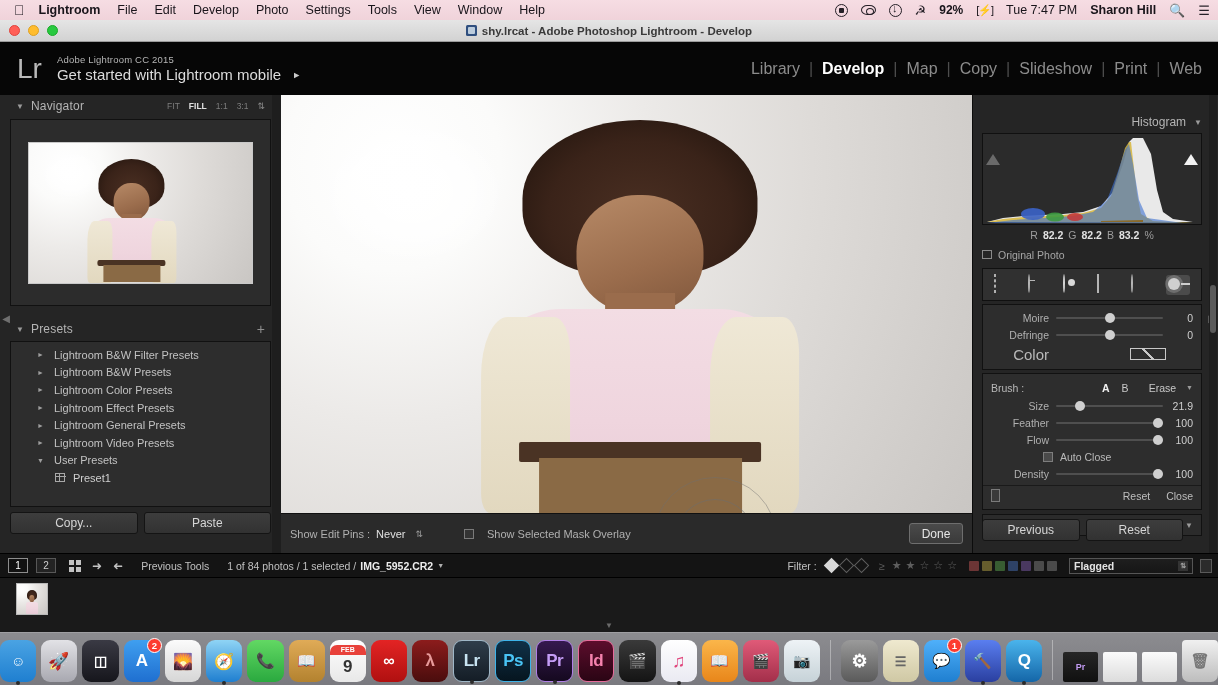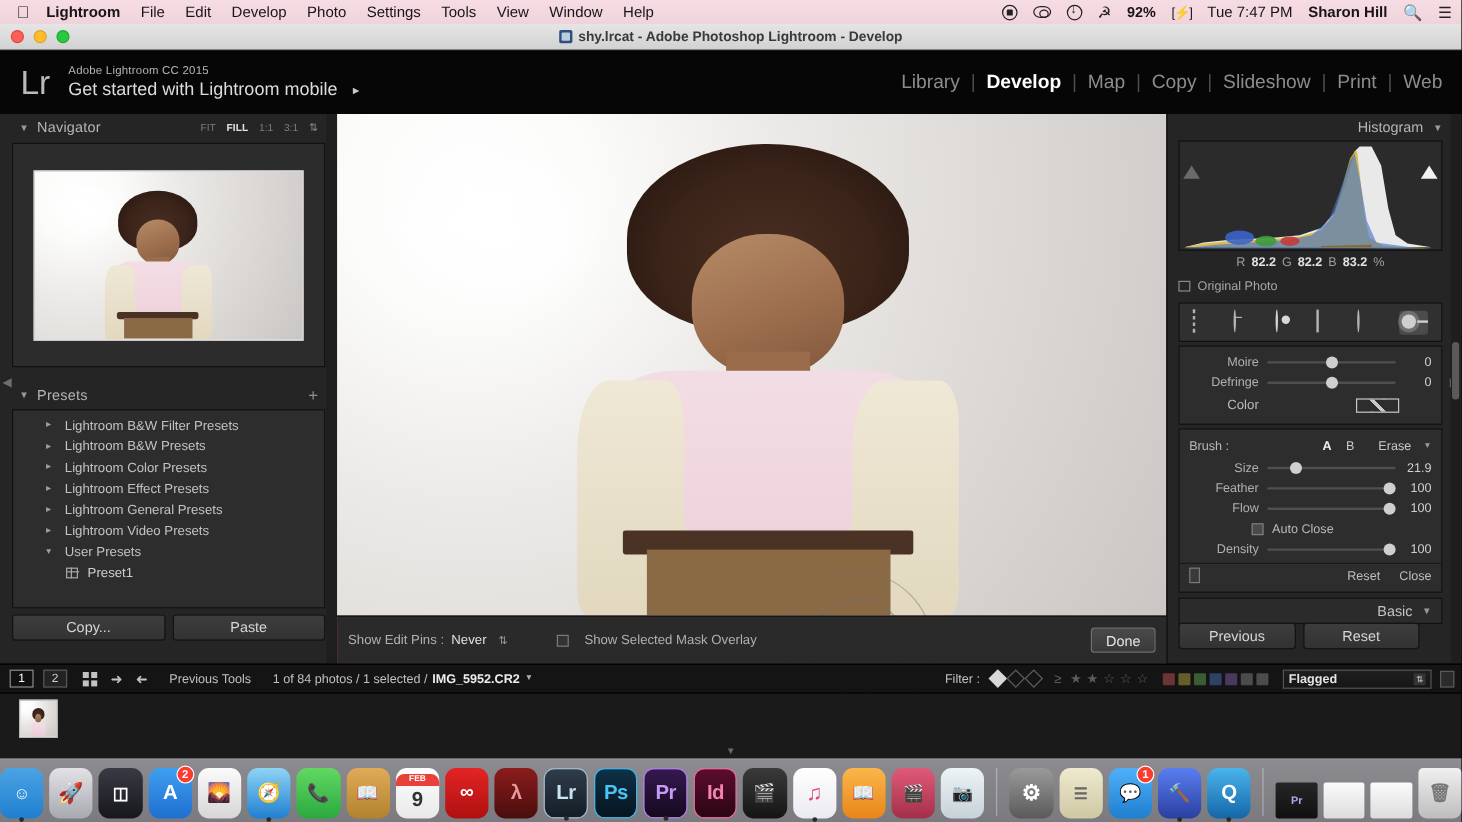--- a/index.html
+++ b/index.html
@@ -182,21 +182,21 @@
   .sep-sm{ font-size:9px; color:#9a9a9a; margin-left:4px;}
   .chk{ width:10px;height:10px;border:1px solid #7a7a7a;background:#333;display:inline-block;margin-right:7px;}
   .done-btn{
     margin-left:auto; width:54px;height:21px; background:linear-gradient(#4a4a4a,#3a3a3a);
     border:1px solid #6e6e6e; border-radius:3px; color:#e6e6e6; font-size:12px;
     display:flex; align-items:center; justify-content:center;
   }
 
   
   .pr-inner{ position:absolute; left:9px; top:0; width:220px;}
-  .hist-head{ display:flex; align-items:center; justify-content:flex-end; height:22px; font-size:12px; color:#b5b5b5; gap:8px;}
+  .hist-head{ display:flex; align-items:center; justify-content:flex-end; height:22px; font-size:12px; color:#b5b5b5; gap:8px;margin-top:16px;}
   .hist-head .tri{ font-size:8px; color:#9a9a9a;}
   .hist-box{ width:220px; height:92px; background:#2b2b2b; border:1px solid #101010; position:relative; overflow:hidden;}
   .clip{ position:absolute; top:3px; width:14px;height:13px;}
   .clip.l{ left:3px;} .clip.r{ right:3px;}
   .clip .tri2{ width:0;height:0;border-left:7px solid transparent;border-right:7px solid transparent;border-bottom:11px solid #6a6a6a;}
   .clip.r .tri2{ border-bottom-color:#f2f2f2;}
   .hist-rgb{ height:20px; display:flex; align-items:center; justify-content:center; gap:5px; font-size:10.5px; color:#c9c9c9;}
   .hist-rgb .k{ color:#9d9d9d;}
   .hist-rgb .v{ color:#e2e2e2; font-weight:bold;}
   .orig-row{ height:19px; display:flex; align-items:center; font-size:10.5px; color:#a6a6a6;}
@@ -219,21 +219,21 @@
     box-shadow:0 0 0 3px rgba(200,200,200,.28);}
   .t-brush .tail{position:absolute;left:15px;top:8px;width:9px;height:2px;background:#cfcfcf;}
 
   .sub-panel{ margin-top:3px; width:220px; background:#2d2d2d; border:1px solid #111; padding:4px 0;}
   .srow{ display:flex; align-items:center; height:17px; padding:0 8px 0 0; font-size:10.5px; color:#b9b9b9;}
   .srow .nm{ width:66px; text-align:right; margin-right:7px; color:#b0b0b0;}
   .slider{ flex:1; height:12px; position:relative; }
   .slider .trk{ position:absolute; left:0; right:0; top:5px; height:2px; background:#4f4f4f; border-radius:1px;}
   .slider .kn{ position:absolute; top:1px; width:10px;height:10px; background:#cfcfcf; border-radius:50%; transform:translateX(-50%);}
   .srow .val{ width:30px; text-align:right; color:#cfcfcf; font-size:10.5px;}
-  .color-row{ display:flex; align-items:center; height:22px; font-size:11px; color:#b9b9b9;}
+  .color-row{ display:flex; align-items:center; height:22px; font-size:15px; color:#b9b9b9;}
   .color-row .nm{ width:66px; text-align:right; margin-right:7px;}
   .swatch{ margin-left:74px; width:36px;height:12px;border:1.5px solid #c8c8c8; background:
     linear-gradient(45deg,#2d2d2d 46%,#c8c8c8 46%,#c8c8c8 54%,#2d2d2d 54%),
     linear-gradient(-45deg,#2d2d2d 46%,#c8c8c8 46%,#c8c8c8 54%,#2d2d2d 54%);}
   .brush-head{ display:flex; align-items:center; height:19px; font-size:10.5px; color:#b9b9b9; padding:0 8px;}
   .brush-head .bl{ margin-right:auto;}
   .brush-head .ab{ color:#f0f0f0; font-weight:bold; margin:0 12px;}
   .brush-head .bb{ color:#c8c8c8; margin-right:20px;}
   .brush-head .er{ color:#c8c8c8;}
   .brush-head .tri{ margin-left:10px; font-size:7px; color:#9a9a9a;}

